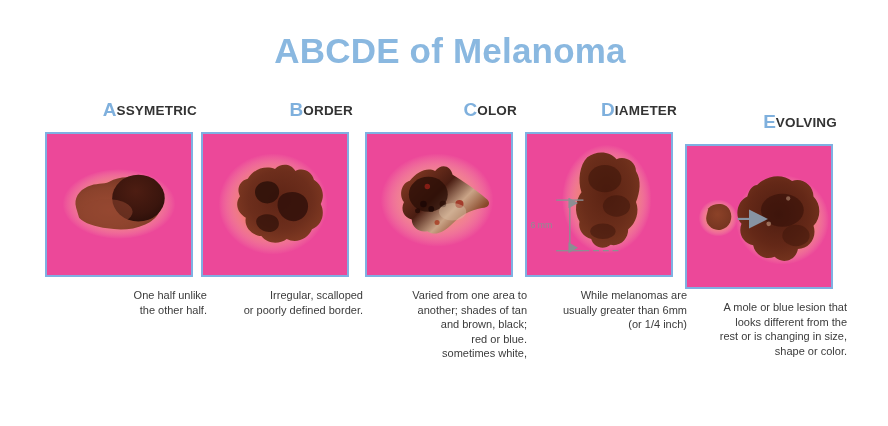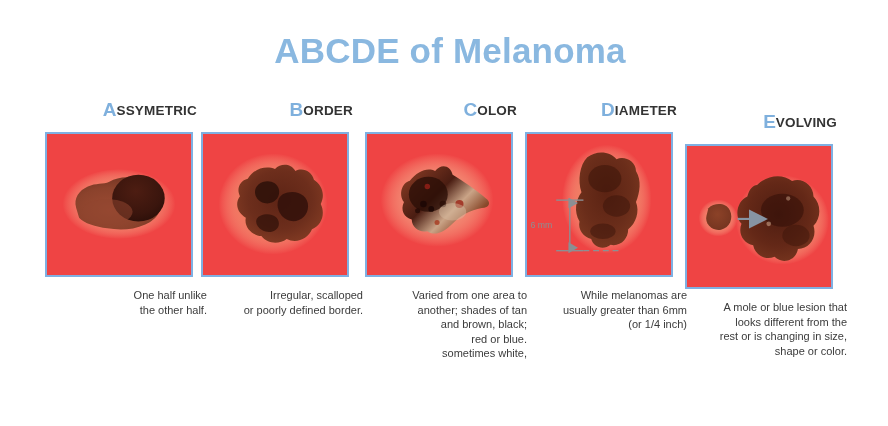--- a/index.html
+++ b/index.html
@@ -78,21 +78,21 @@
   }
 
   
   .panel {
     position: absolute;
     top: 32px;
     left: 0;
     width: 148px;
     height: 145px;
     border: 2px solid #7fb0e2;
-    background: #ef4444;
+    background: #ec4899;
     box-sizing: border-box;
     overflow: hidden;
   }
   .panel svg {
     display: block;
     width: 100%;
     height: 100%;
   }
 
   

